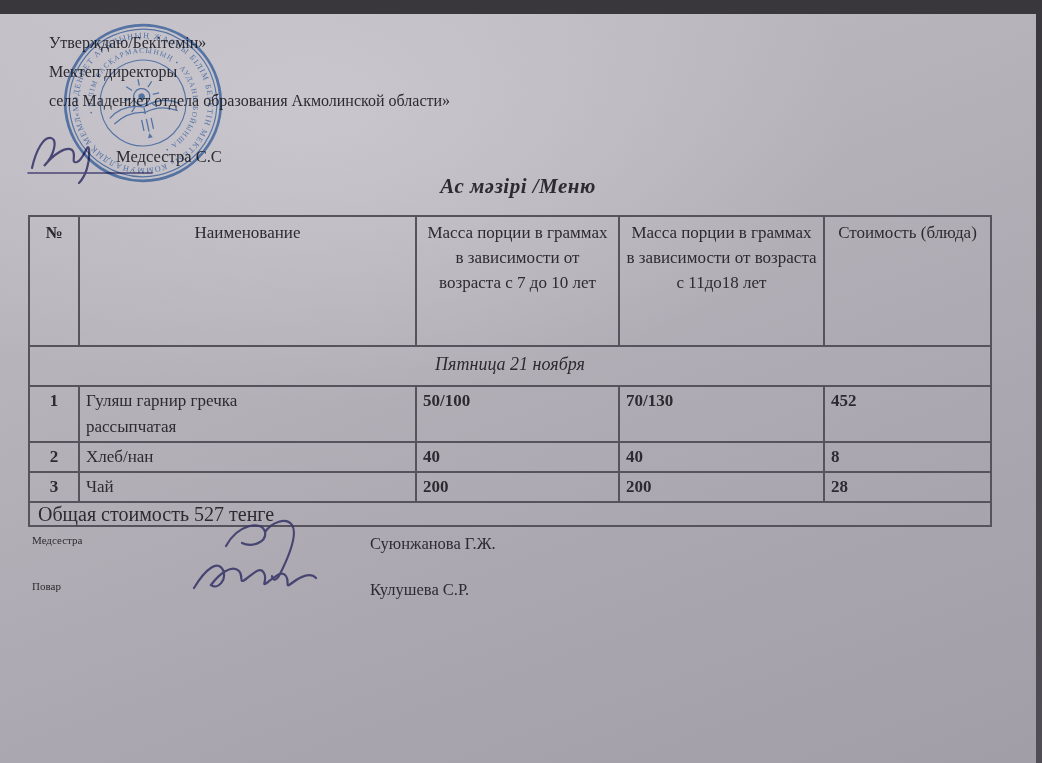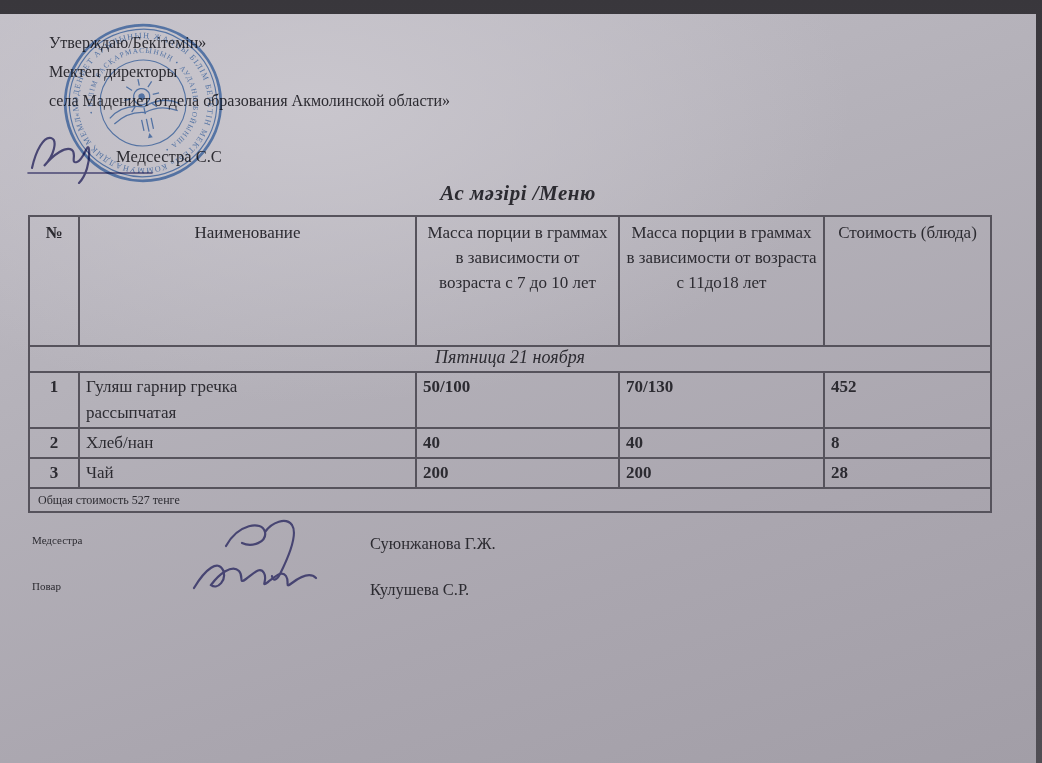--- a/index.html
+++ b/index.html
@@ -15,42 +15,42 @@
       radial-gradient(ellipse 900px 500px at 30% 12%, #c9c6cd 0%, rgba(201,198,205,0) 60%),
       linear-gradient(160deg,#c1bec6 0%,#b4b1b9 38%,#aaa6af 70%,#a29ea7 100%);
     color:#2c2b31;
   }
   .approval{position:absolute;left:49px;top:14px;font-size:16px;line-height:29px;white-space:nowrap;}
   .director-name{position:absolute;left:116px;top:133px;font-size:16.5px;}
   .sig-director{position:absolute;left:26px;top:112px;opacity:.9;}
   .stamp{position:absolute;left:62px;top:8px;width:162px;height:162px;color:#4d80c4;
          opacity:.82;mix-blend-mode:multiply;transform:rotate(-12deg);}
   .doc-title{position:absolute;left:0;right:0;top:160px;text-align:center;
-             font-size:21px;font-weight:bold;font-style:italic;letter-spacing:.5px;margin-top:7px;}
+             font-size:21px;font-weight:bold;font-style:italic;letter-spacing:.5px;}
   table.menu{
     position:absolute;left:28px;top:201px;width:962px;
     border-collapse:collapse;table-layout:fixed;
     font-size:17px;color:#2c2b31;
   }
   table.menu col.c-num{width:50px;}
   table.menu col.c-name{width:337px;}
   table.menu col.c-m710{width:203px;}
   table.menu col.c-m1118{width:205px;}
   table.menu col.c-cost{width:167px;}
   table.menu th,table.menu td{border:2px solid #56535c;vertical-align:top;padding:1px 6px;}
   table.menu thead th{height:124px;font-weight:normal;text-align:center;line-height:25px;padding-top:3px;}
   table.menu thead th.num-h{font-weight:bold;}
-  tr.day-row td{height:24px;text-align:center;font-style:italic;font-size:18px;padding:0;}
+  tr.day-row td{height:24px;text-align:center;font-style:italic;font-size:18px;padding:7px;}
   tr.dish-row td{line-height:26px;}
   tr.dish-row td.num{text-align:center;font-weight:bold;}
   tr.dish-row td.val{font-weight:bold;}
   tr.dish-row.r1 td{height:51px;}
   tr.dish-row.r2 td{height:24px;}
   tr.dish-row.r3 td{height:24px;}
-  tr.total-row td{height:20px;font-size:12px;padding:1px 8px;line-height:20px;}
+  tr.total-row td{height:20px;font-size:20px;padding:1px 8px;line-height:20px;}
   td .name-wrap{display:inline-block;max-width:235px;}
   .signoff-role{position:absolute;left:32px;font-size:11px;}
   .signoff-name{position:absolute;left:370px;font-size:16.5px;}
   .row-med{top:520px;} .row-cook{top:566px;}
   .sig-staff{position:absolute;left:188px;top:498px;opacity:.9;}
   .sig-stroke{fill:none;stroke:#3c3a6b;stroke-width:2.2;stroke-linecap:round;}
   .sig-stroke.thin{stroke-width:1.6;}
   .stamp-line{fill:none;stroke:currentColor;}
   .stamp-text{fill:currentColor;letter-spacing:1.5px;}
 </style>

